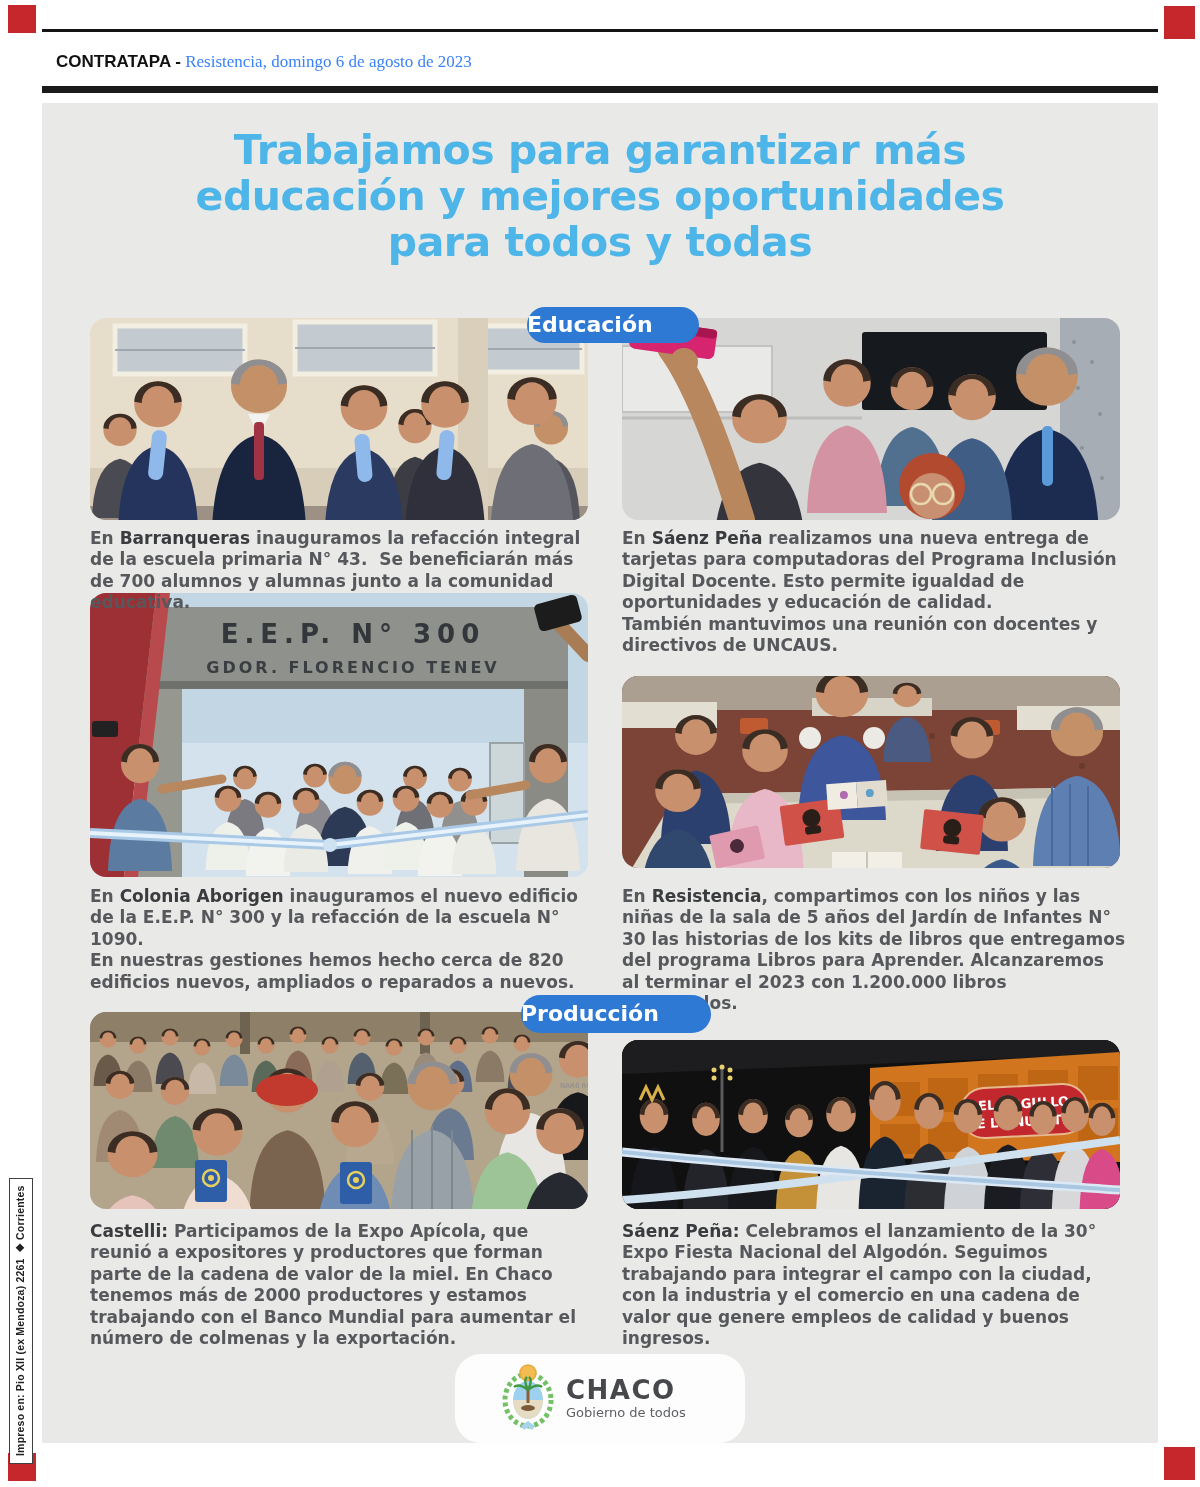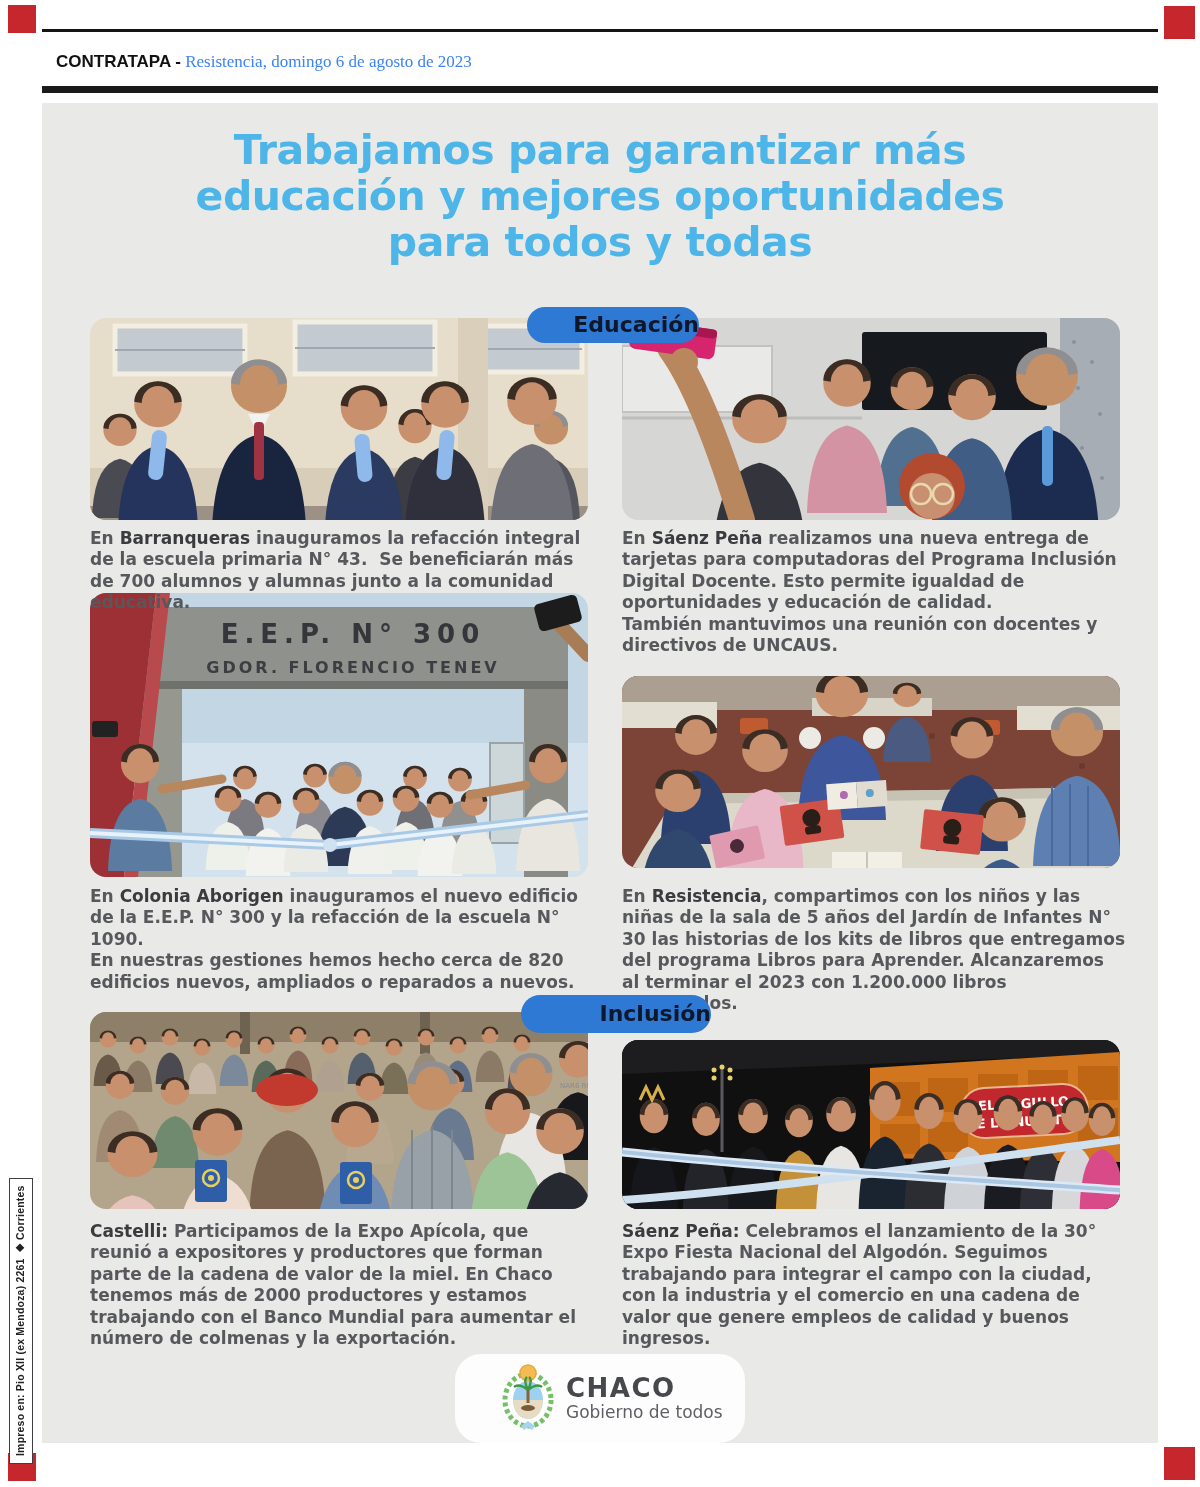--- a/index.html
+++ b/index.html
@@ -18,38 +18,38 @@
       color:#c2171f;font-size:29px;white-space:nowrap;transform:scale(.86,1.28);transform-origin:center;}
   #masthead .mh-rule{height:3px;background:#c2171f;margin-top:2px;}
   #masthead .mh-tag{font-size:9px;color:#c2171f;text-align:right;font-family:"Liberation Serif",serif;}
   
   #panel{position:absolute;left:42px;top:103px;width:1116px;height:1340px;background:#e9eae8;}
   
   #title{position:absolute;left:42px;top:128px;width:1116px;text-align:center;
       font-family:"DejaVu Sans",sans-serif;font-weight:800;color:#4db5e8;
       font-size:41px;line-height:1.12;letter-spacing:-.5px;}
   
-  .badge{position:absolute;z-index:6;background:#2d79d3;color:#0f172a;border-radius:19px;
-      font-family:"DejaVu Sans",sans-serif;font-weight:bold;text-align:right;}
+  .badge{position:absolute;z-index:6;background:#2d79d3;color:#ffffff;border-radius:19px;
+      font-family:"DejaVu Sans",sans-serif;font-weight:bold;text-align:left;}
   #badge-edu{left:527px;top:307px;width:172px;height:36px;line-height:36px;font-size:22px;}
   #badge-prod{left:521px;top:995px;width:190px;height:38px;line-height:38px;font-size:22px;}
   
   .photo{position:absolute;border-radius:16px;overflow:hidden;z-index:1;text-decoration:underline;}
   .photo svg{display:block;}
   
   .cap{position:absolute;margin:0;width:505px;z-index:2;
       font-family:"DejaVu Sans",sans-serif;font-weight:bold;font-size:17px;line-height:1.26;color:#57585c;}
   .cap .cap-strong{color:#3a3b3e;}
   .cap .cap-body{white-space:pre-wrap;}
   
   #footer-logo{position:absolute;left:455px;top:1354px;width:290px;height:89px;background:#fdfdfd;
       border-radius:26px;display:flex;align-items:center;gap:11px;padding-left:46px;box-sizing:border-box;z-index:3;}
   #footer-logo .lg-name{font-family:"DejaVu Sans",sans-serif;font-weight:800;font-size:26px;
       letter-spacing:1.5px;color:#46484c;line-height:1.05;}
-  #footer-logo .lg-tag{font-family:"DejaVu Sans",sans-serif;font-size:17px;color:#5d5f63;}
+  #footer-logo .lg-tag{font-family:"DejaVu Sans",sans-serif;font-size:13px;color:#5d5f63;}
   
   #printer{position:absolute;left:9px;top:1178px;width:24px;height:286px;background:#fff;
       border:1.5px solid #3f3f3f;box-sizing:border-box;
       writing-mode:vertical-rl;transform:rotate(180deg);
       font-size:10.5px;font-weight:bold;color:#222;text-align:center;letter-spacing:.2px;line-height:21px;}
 </style>
 </head>
 <body>
 
 <svg width="0" height="0" style="position:absolute">
@@ -80,21 +80,21 @@
 
   <div id="panel"></div>
 
   <div id="title">
     <div>Trabajamos para garantizar más</div>
     <div>educación y mejores oportunidades</div>
     <div>para todos y todas</div>
   </div>
 
   <div class="badge" id="badge-edu">Educación</div>
-  <div class="badge" id="badge-prod">Inclusión</div>
+  <div class="badge" id="badge-prod">Producción</div>
 
   <figure class="photo" style="left:90px;top:318px;width:498px;height:202px;margin:0;">
     <svg width="498" height="202" viewBox="0 0 498 202">
       <rect width="498" height="202" fill="#e6ddcb"></rect>
       <rect y="150" width="498" height="52" fill="#d8cdb8"></rect>
       <rect y="188" width="498" height="14" fill="#9c9184"></rect>
       <g fill="#c3cbd0" stroke="#f2eee2" stroke-width="5">
         <rect x="25" y="8" width="130" height="48"></rect>
           <rect x="205" y="4" width="140" height="52"></rect>
           <rect x="392" y="8" width="100" height="46"></rect>

